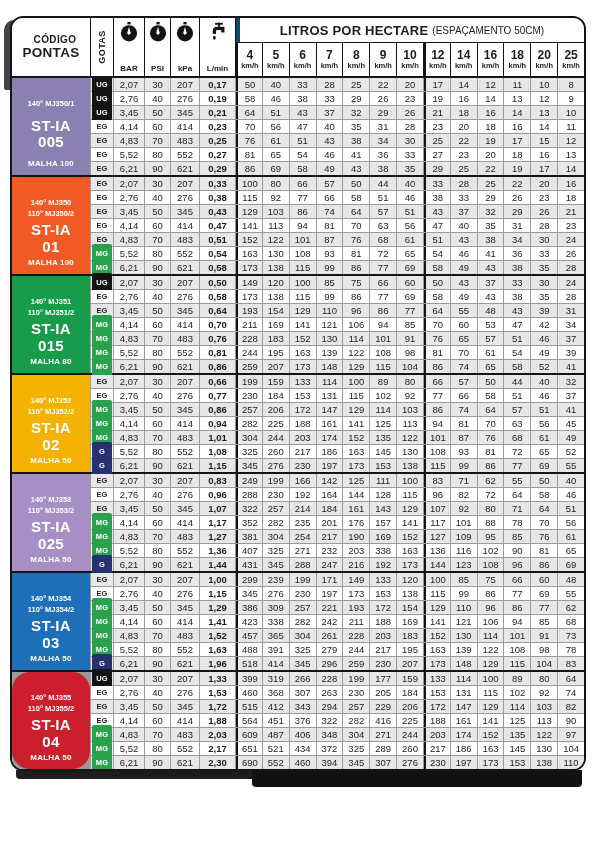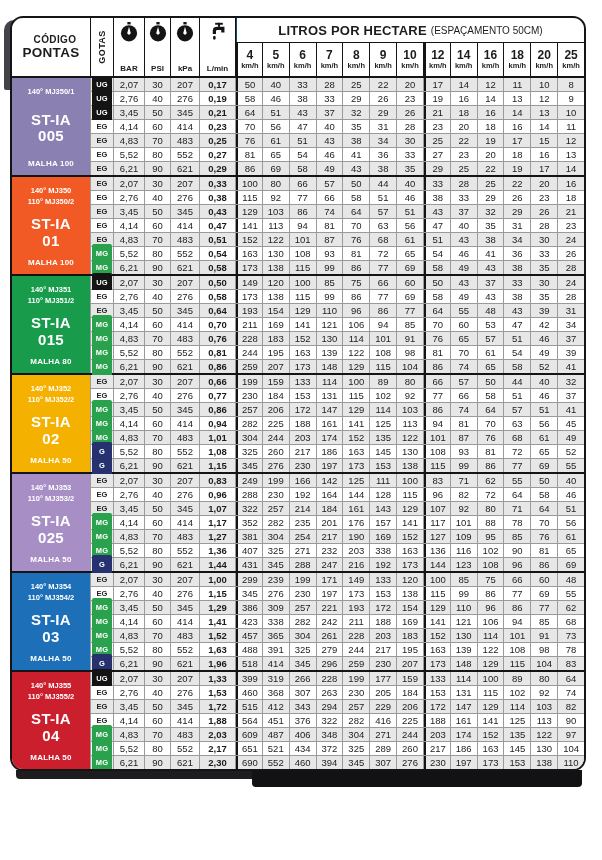--- a/index.html
+++ b/index.html
@@ -20,32 +20,32 @@
   .thead { background:#141414; grid-template-rows:24px 33px; }
   .hcell { background:#ffffff; display:flex; flex-direction:column; align-items:center; justify-content:center; }
   .codigo { grid-column:1; grid-row:1/3; }
   .codigo-l1 { font-size:10px; font-weight:bold; letter-spacing:.4px;margin-left:8px; }
   .codigo-l2 { font-size:13.5px; font-weight:bold; letter-spacing:.3px; }
   .gotas { grid-column:2; grid-row:1/3; position:relative; }
   .rot { position:absolute; left:50%; top:50%; transform:translate(-50%,-50%) rotate(-90deg); font-size:9px; font-weight:bold; letter-spacing:.4px; white-space:nowrap; }
   .picon { grid-row:1/3; justify-content:space-between; padding:4px 0 3px 0; }
   .picon .plabel { font-size:8px; font-weight:bold; }
   .c3{grid-column:3}.c4{grid-column:4}.c5{grid-column:5}.c6{grid-column:6}
-  .lph-title { grid-column:7/-1; grid-row:1; flex-direction:row; gap:4px; border-left:1px solid #0c4a6e; }
+  .lph-title { grid-column:7/-1; grid-row:1; flex-direction:row; gap:4px; border-left:4px solid #0c4a6e; }
   .t1 { font-weight:bold; font-size:13px; letter-spacing:.2px; }
   .t2 { font-weight:normal; font-size:10px; }
   .speed .sv { font-size:12px; font-weight:bold; line-height:1.1; }
   .speed .su { font-size:7.5px; font-weight:bold; line-height:1; }
   .div-l { border-left:2px solid #141414 !important; }
   .div-g { border-left:2px solid #141414 !important; }
 
   
   .block { background:#9a9a9a; border-top:2px solid #141414; grid-auto-rows:13px; }
   .blabel { grid-column:1; grid-row:1/span 7; color:#fff; display:flex; flex-direction:column; align-items:center; text-align:center; }
-  .bmodel { font-size:7.5px; font-weight:bold; padding-top:9px; line-height:1.4; }
+  .bmodel { font-size:7.5px; font-weight:bold; padding-top:21px; line-height:1.4; }
   .bname { flex:1; display:flex; flex-direction:column; justify-content:center; font-weight:bold; font-size:15px; line-height:1.1; letter-spacing:.3px; }
   .bmalha { font-size:8px; font-weight:bold; padding-bottom:7px; letter-spacing:.2px; }
 
   .cell { background:#ffffff; display:flex; align-items:center; justify-content:center; font-size:9.5px; }
   .cell.even { background:#e7e7e7; }
   .lmin { font-weight:bold; }
   .badge { min-width:20px; padding:0 2px; height:20px; border-radius:2px; font-size:7.5px; font-weight:bold; display:flex; align-items:center; justify-content:center; letter-spacing:.2px; }
 </style>
 </head>
 <body>
@@ -1072,21 +1072,21 @@
           <div class="cell even">230</div>
           <div class="cell even">207</div>
           <div class="cell even div-g">173</div>
           <div class="cell even">148</div>
           <div class="cell even">129</div>
           <div class="cell even">115</div>
           <div class="cell even">104</div>
           <div class="cell even">83</div>
         </div>
         <div class="grid block">
-          <div class="blabel" style="background: rgb(204, 31, 45); grid-area: 1 / 1 / span 7;">
+          <div class="blabel" style="background: rgb(204, 31, 45); grid-area: 1 / 1 / span 7; border-radius: 18px;">
             <div class="bmodel">
               <div>140° MJ355</div>
               <div>110° MJ355/2</div>
             </div>
             <div class="bname">
               <div>ST-IA</div>
               <div>04</div>
             </div>
             <div class="bmalha">MALHA 50</div>
           </div>

